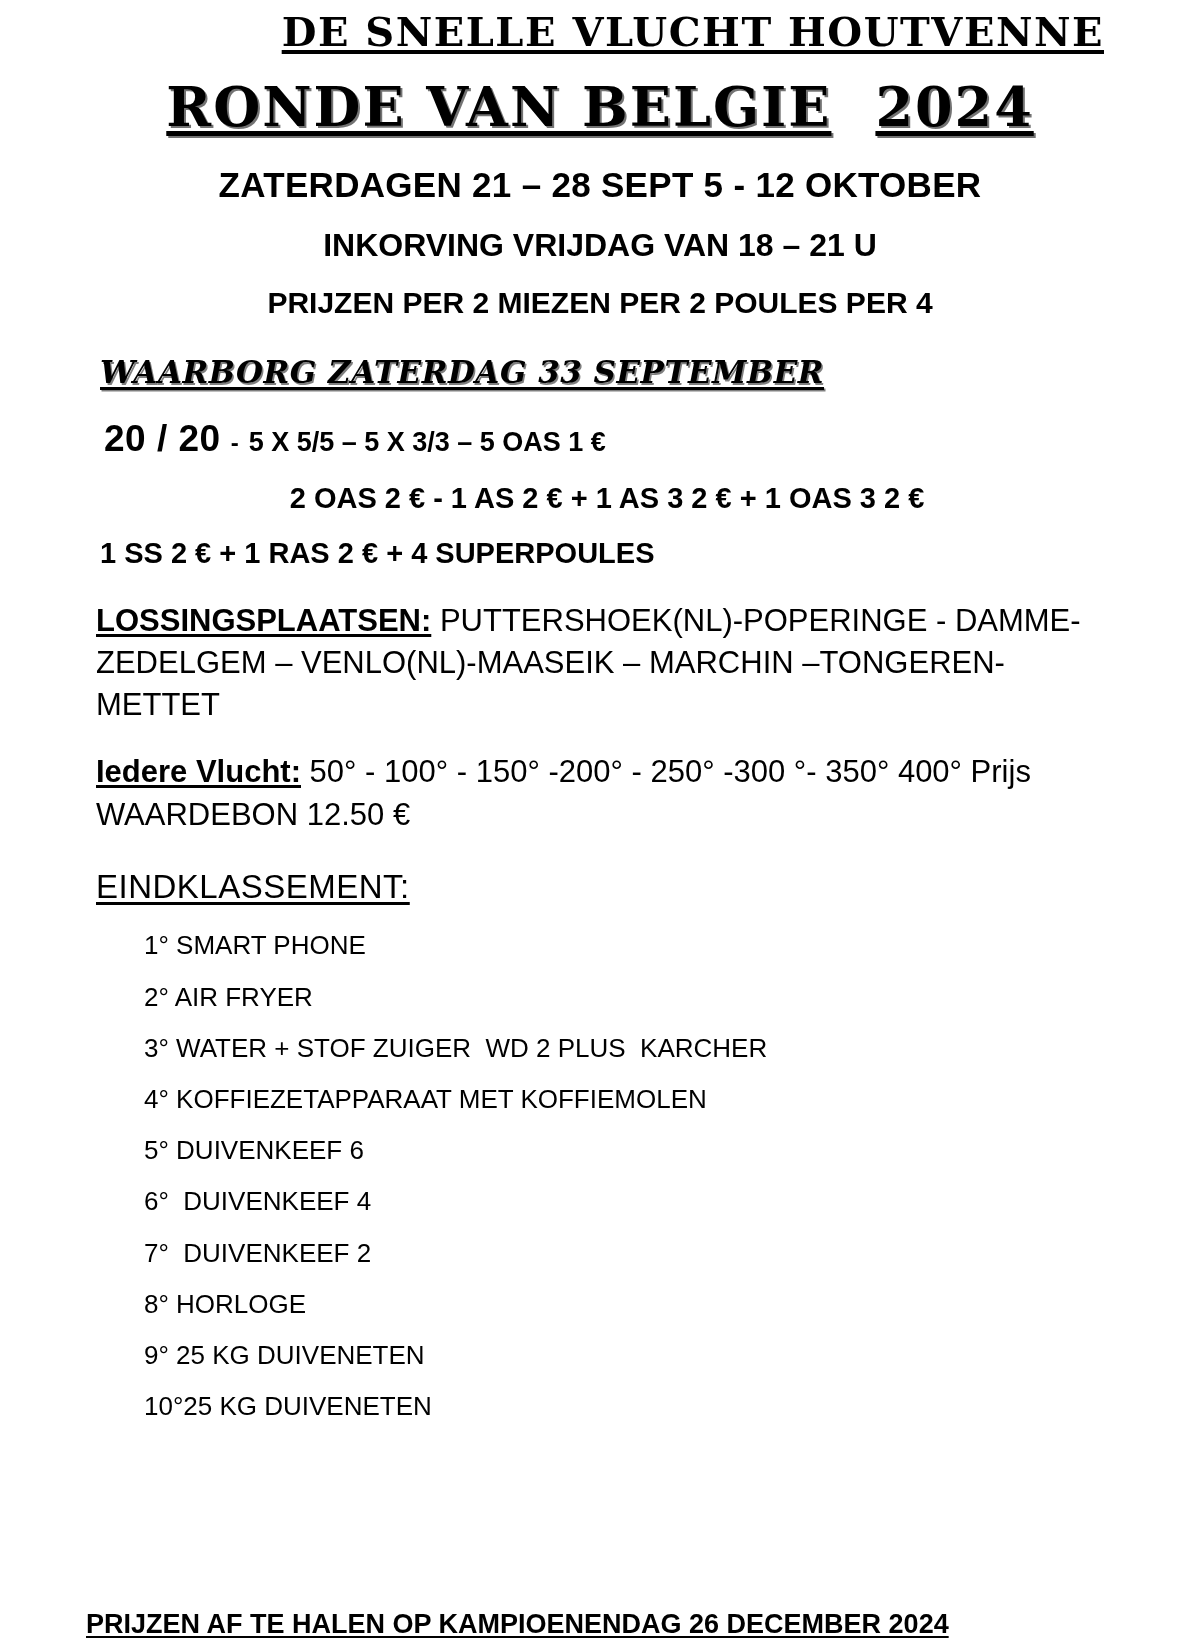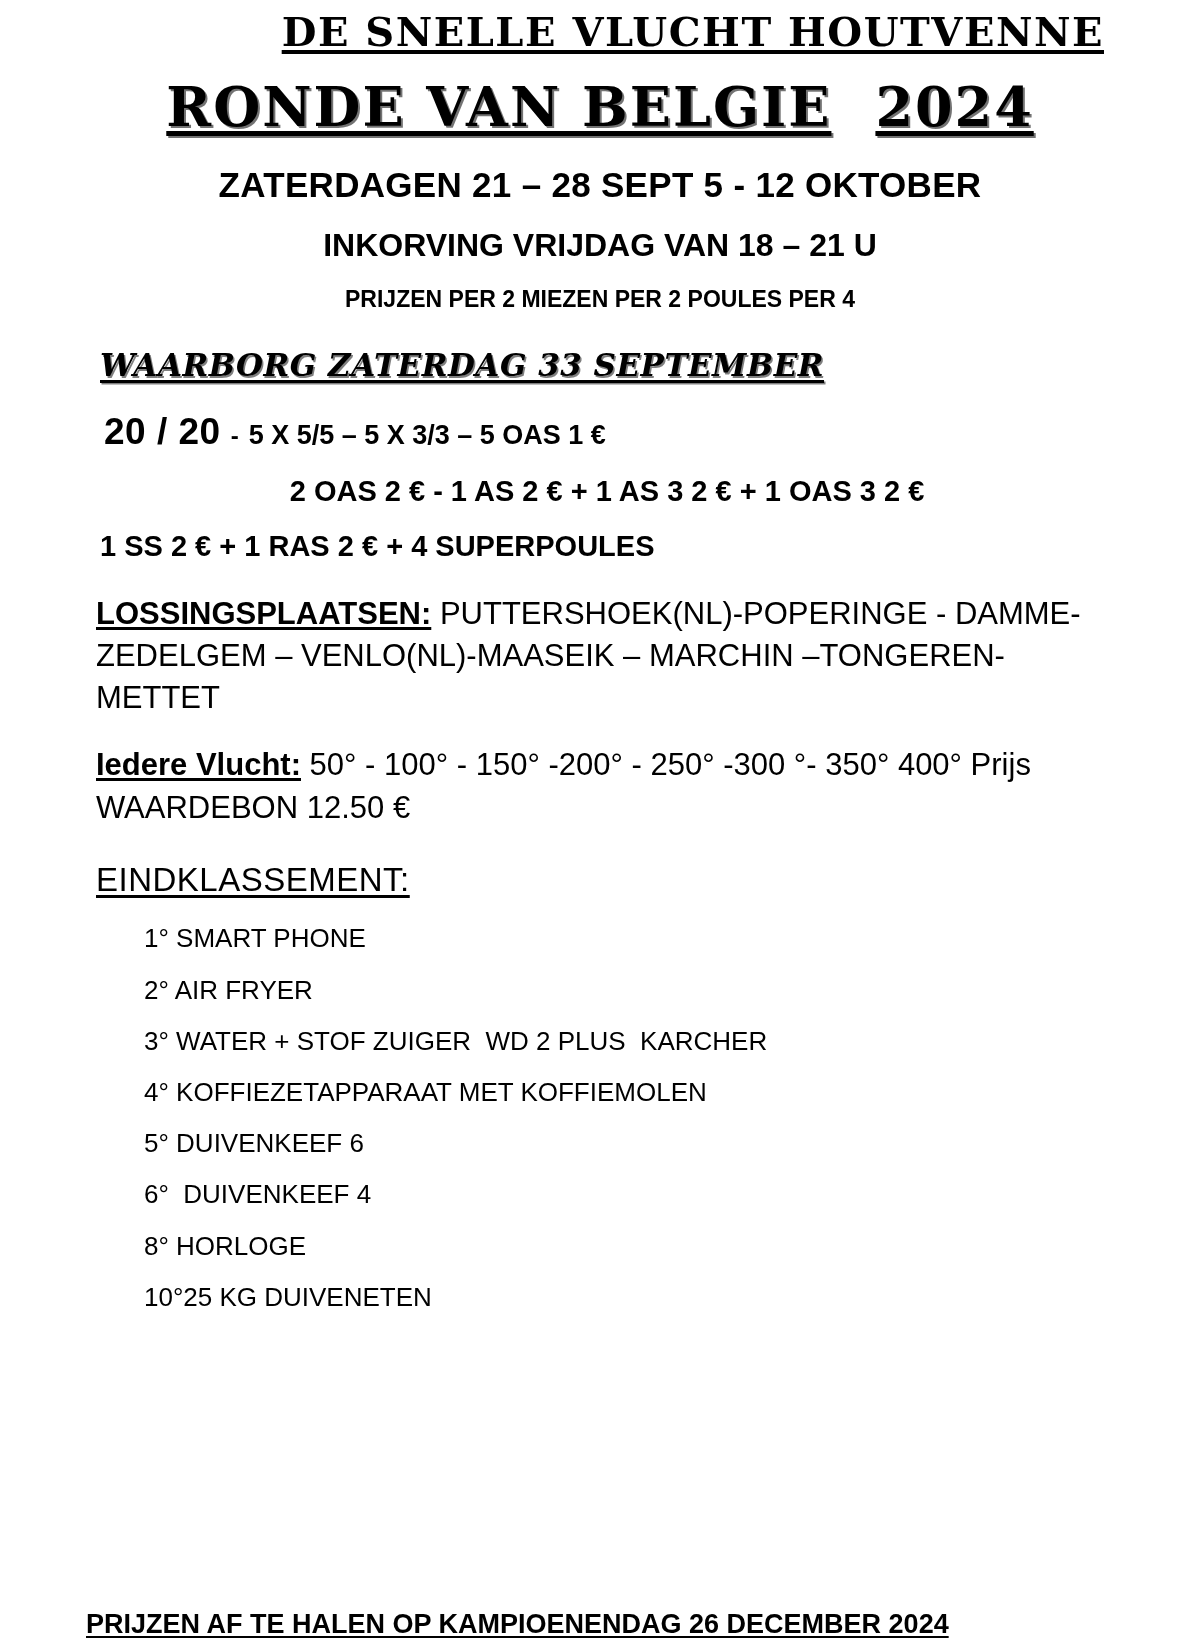--- a/index.html
+++ b/index.html
@@ -59,21 +59,21 @@
   }
   .line-inkorving {
     text-align: center;
     font-weight: 700;
     font-size: 32px;
     margin-top: 22px;
   }
   .line-prijzen {
     text-align: center;
     font-weight: 700;
-    font-size: 23px;
+    font-size: 30px;
     margin-top: 22px;
   }
 
   .waarborg {
     font-family: "DejaVu Serif", serif;
     font-style: italic;
     font-weight: 700;
     font-size: 31px;
     letter-spacing: 0.5px;
     text-decoration: underline;
@@ -198,19 +198,21 @@
 
   <div class="eind-title">EINDKLASSEMENT:</div>
 
   <ul class="eind-list">
     <li>1° SMART PHONE</li>
     <li>2° AIR FRYER</li>
     <li>3° WATER + STOF ZUIGER  WD 2 PLUS  KARCHER</li>
     <li>4° KOFFIEZETAPPARAAT MET KOFFIEMOLEN</li>
     <li>5° DUIVENKEEF 6</li>
     <li>6°  DUIVENKEEF 4</li>
+    <li>7°  DUIVENKEEF 2</li>
     <li>8° HORLOGE</li>
+    <li>9° 25 KG DUIVENETEN</li>
     <li>10°25 KG DUIVENETEN</li>
   </ul>
 
   <div class="footer">PRIJZEN AF TE HALEN OP KAMPIOENENDAG 26 DECEMBER 2024</div>
 
 </div>
 
 </body></html>

